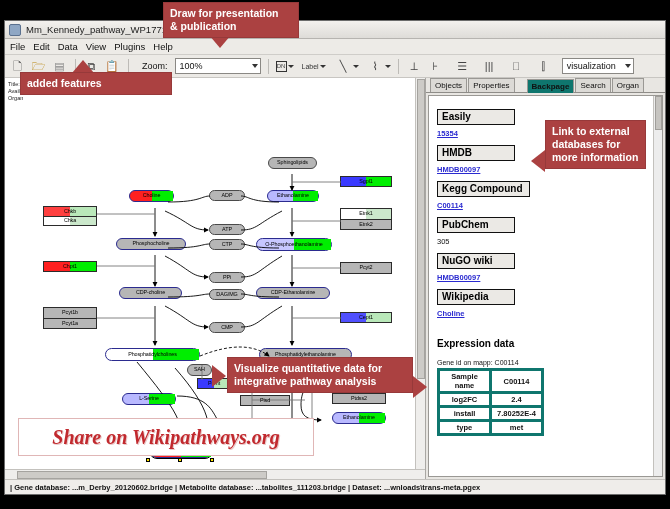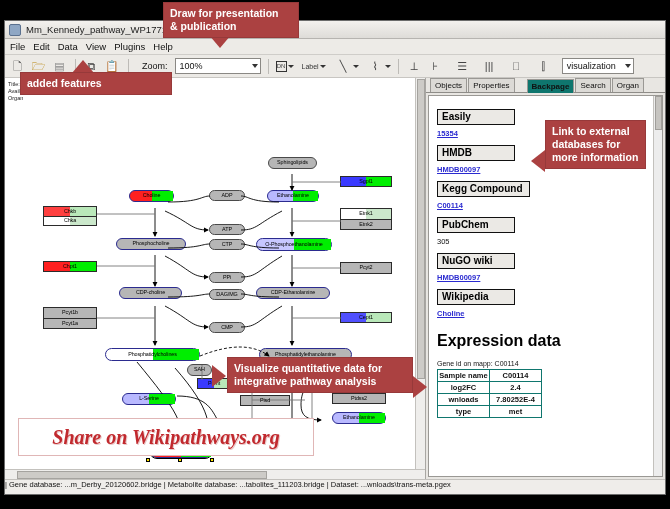--- a/index.html
+++ b/index.html
@@ -85,25 +85,25 @@
     flex:1 1 auto; background:#fff; border:1px solid #9a9894; margin:2px;
     position:relative; overflow:hidden; padding:6px 8px;
   }
   .db-head {
     display:inline-block; border:1px solid #111; background:#ebe9e5;
     font-size:10px; font-weight:bold; color:#000; padding:1px 6px 2px 4px;
     min-width:78px; margin-top:7px;
   }
   .db-link { font-size:7.5px; color:#2a2ad0; text-decoration:underline; font-weight:bold; margin-top:4px; }
   .db-plain { font-size:7.5px; color:#111; margin-top:4px; }
-  .exp-title { font-size:16px; font-weight:bold; color:#000; margin-top:14px; }
+  .exp-title { font-size:10px; font-weight:bold; color:#000; margin-top:20px; }
   .gene-id { font-size:7px; color:#111; margin-top:10px; }
   .exp-table { border-collapse:collapse; margin-top:2px; }
   .exp-table td {
-    border:1px solid #0f766e; font-size:7.5px; font-weight:bold; color:#111;
+    border:3px solid #0f766e; font-size:7.5px; font-weight:bold; color:#111;
     text-align:center; height:12px; width:52px;
   }
 
   .vscroll {
     position:absolute; right:0; top:0; width:9px; height:100%;
     background:#ededed; border-left:1px solid #c3c1bd;
   }
   .vscroll .thumb { position:absolute; top:0; left:1px; width:7px; height:34px; background:#c6c4c0; border:1px solid #a09e9a; }
 
   .pane-vscroll {
@@ -112,21 +112,21 @@
   }
   .pane-vscroll .thumb { position:absolute; top:1px; left:1px; width:8px; height:300px; background:#cdcbc7; border:1px solid #a5a39f; }
   .pane-hscroll {
     position:absolute; left:0; bottom:0; height:10px; width:100%;
     background:#efeeec; border-top:1px solid #c3c1bd;
   }
   .pane-hscroll .thumb { position:absolute; left:12px; top:1px; height:8px; width:250px; background:#cdcbc7; border:1px solid #a5a39f; }
 
   .statusbar {
     height:15px; background:#efedea; border-top:1px solid #c3c1bd;
-    display:flex; flex:0 0 auto;
+    display:flex; align-items:center; padding-left:5px; flex:0 0 auto;font-weight:bold;
   }
   .statusbar span { font-size:7.5px; color:#111; white-space:nowrap; }
 
   
   .node {
     position:absolute; font-size:5.4px; color:#000; text-align:center;
     display:flex; align-items:center; justify-content:center;
     letter-spacing:-0.1px; line-height:1;
   }
   .metab { border:1px solid #2b2b8f; border-radius:9px; background:#b6b6b6; }
@@ -509,21 +509,21 @@
             <tbody>
                 <tr>
               <td>Sample name</td>
               <td>C00114</td>
             </tr>
             <tr>
               <td>log2FC</td>
               <td>2.4</td>
             </tr>
             <tr>
-              <td>wnloads</td>
+              <td>install</td>
               <td>7.80252E-4</td>
             </tr>
             <tr>
               <td>type</td>
               <td>met</td>
             </tr>
           </tbody>
             </table>
 
           <div class="vscroll">

